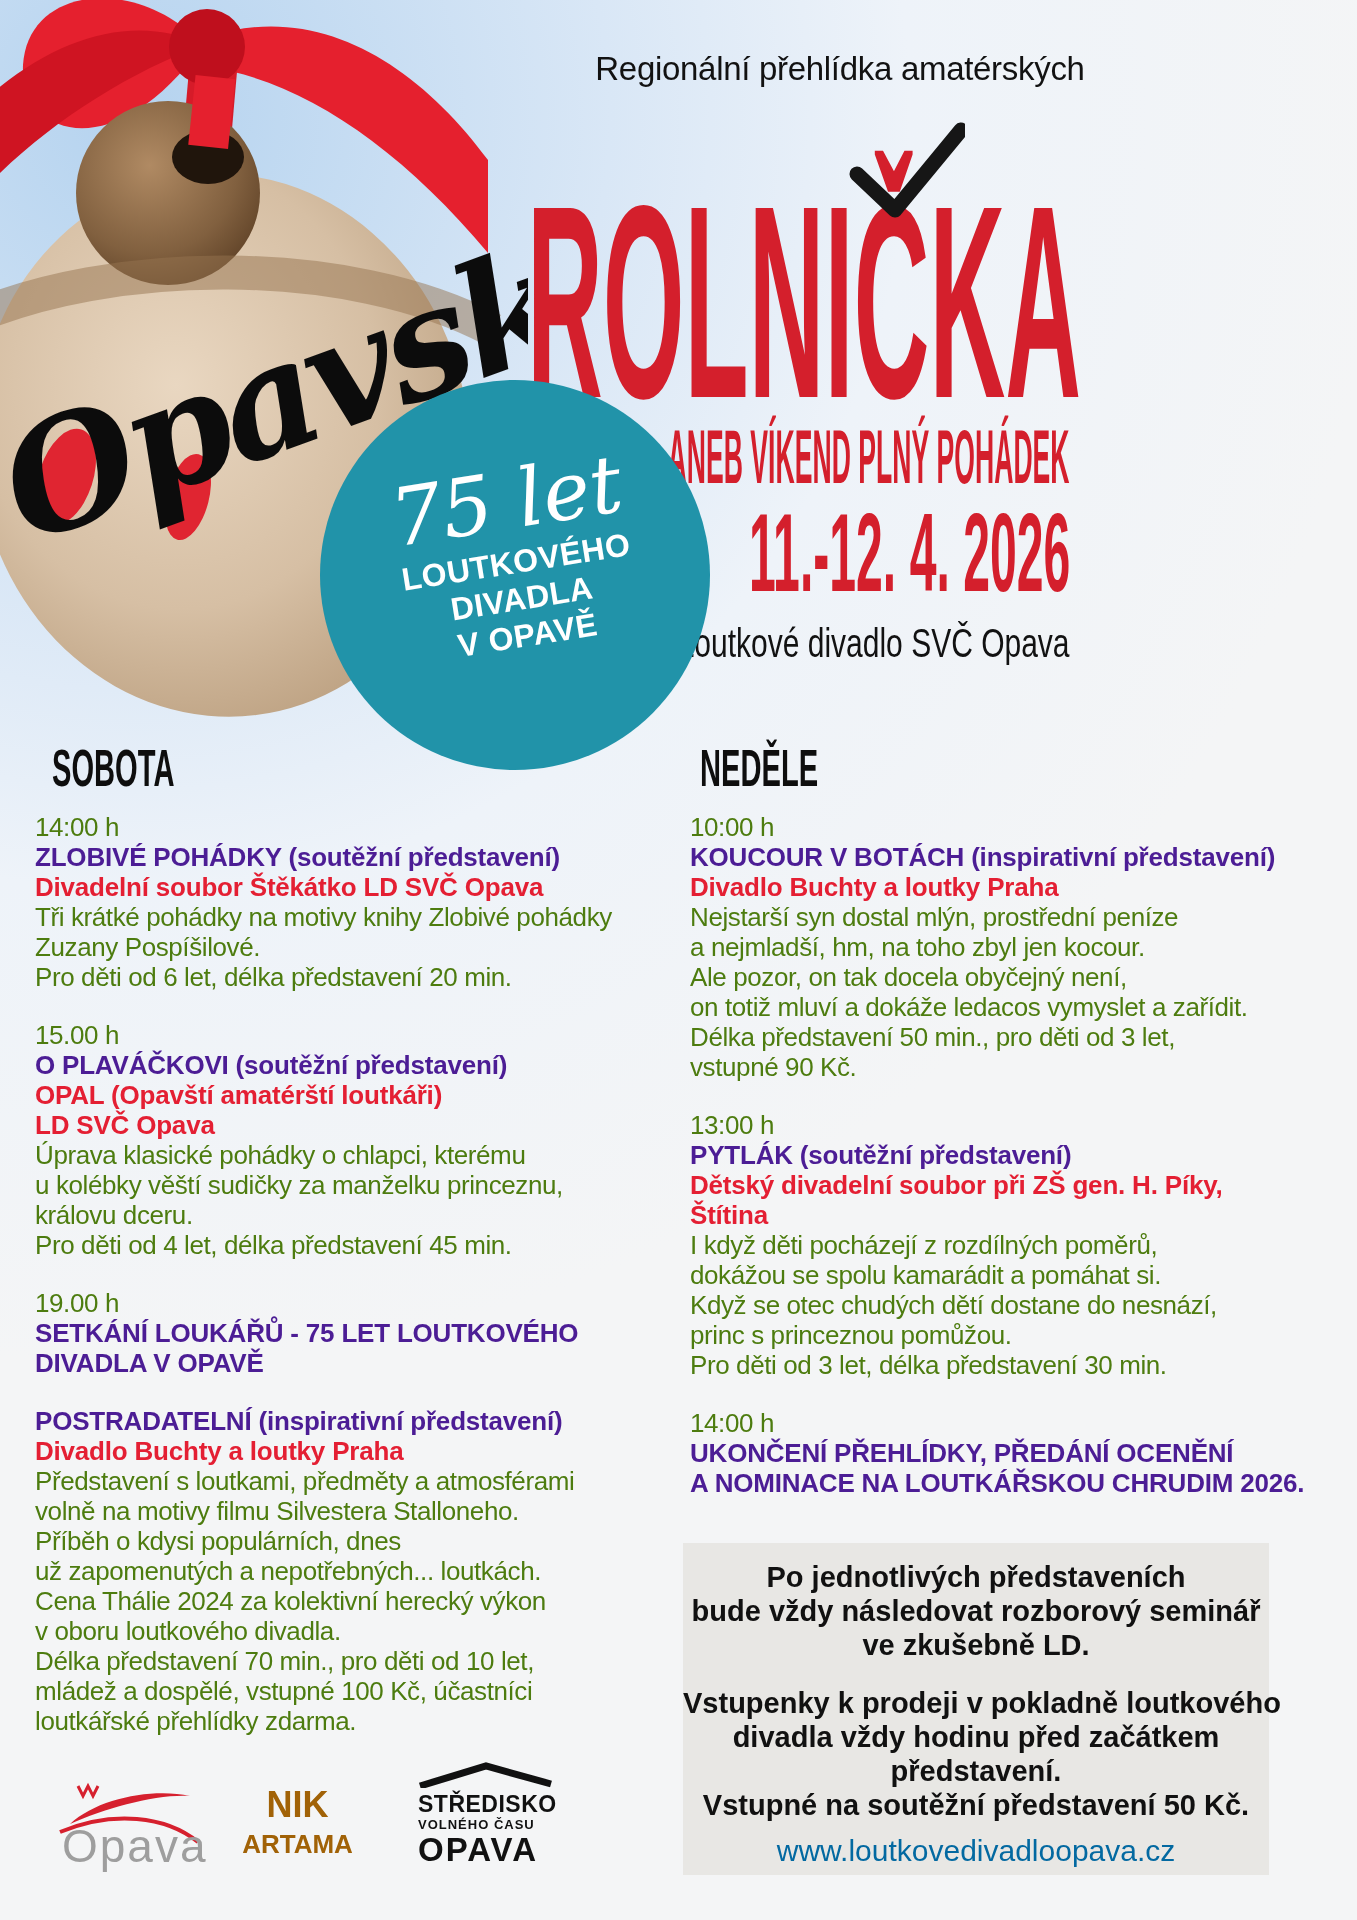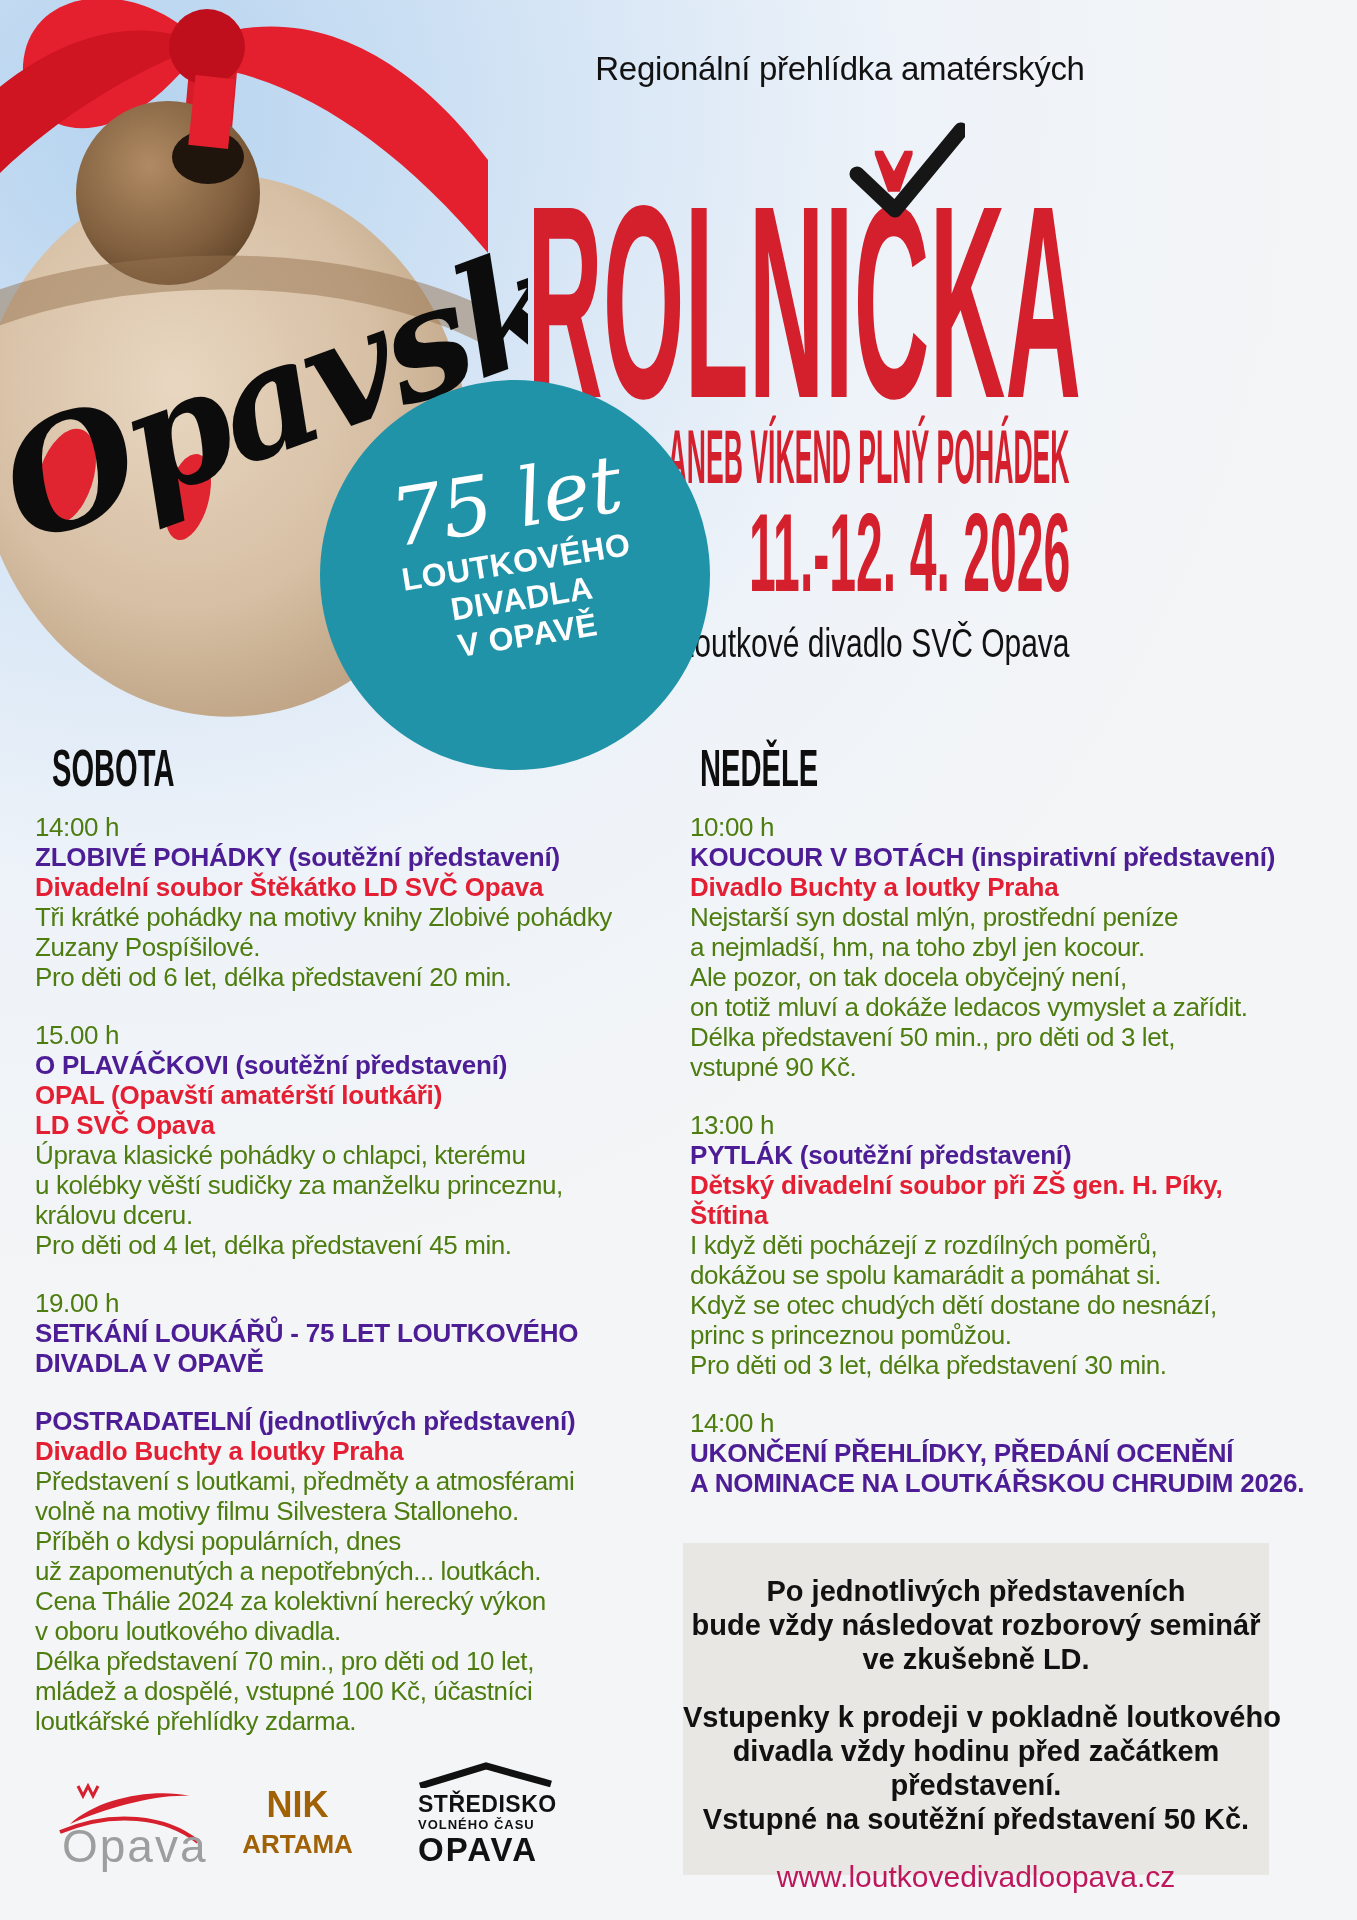--- a/index.html
+++ b/index.html
@@ -46,24 +46,24 @@
   .col{z-index:2;}
   .col.sat{left:35px;top:812px;width:650px;}
   .col.sun{left:690px;top:812px;width:662px;}
   .sline{font-size:26px;line-height:30px;letter-spacing:-0.4px;color:#4d7c0f;white-space:nowrap;}
   .line--teal{color:#4c1d95;font-weight:700;letter-spacing:-0.2px;}
   .line--red{color:#e41f33;font-weight:700;letter-spacing:-0.2px;}
   .line--gap{height:28px;}
 
   
   .info-box{left:683px;top:1543px;width:586px;height:332px;background:#e8e7e4;
-    box-sizing:border-box;padding-top:31px;text-align:center;z-index:2;}
+    box-sizing:border-box;padding-top:17px;text-align:center;z-index:2;}
   .iline{font-size:29px;line-height:34px;font-weight:700;color:#111;white-space:nowrap;}
   .iline.line--gap{height:24px;}
-  .website{display:inline-block;margin-top:24px;font-size:30px;font-weight:400;color:#be185d;text-decoration:none;}
+  .website{display:inline-block;margin-top:12px;font-size:30px;font-weight:400;color:#0369a1;text-decoration:none;}
 
   
   .opava-logo{left:48px;top:1778px;}
   .nik-logo{left:230px;top:1786px;width:135px;text-align:center;color:#a16207;}
   .nik-l1{font-weight:700;font-size:36px;line-height:38px;}
   .nik-l2{font-weight:700;font-size:26px;line-height:40px;}
   .svc-logo{left:418px;top:1762px;width:135px;text-align:left;color:#111;}
   .svc-l1{font-weight:700;font-size:23px;line-height:25px;letter-spacing:.5px;}
   .svc-l2{font-weight:700;font-size:13px;line-height:15px;letter-spacing:1px;}
   .svc-l3{font-weight:700;font-size:33px;line-height:36px;letter-spacing:2px;}
@@ -165,21 +165,21 @@
     <div class="sline line--gap"></div>
 
     <div class="sline line--time">19.00 h</div>
 
     <div class="sline line--teal">SETKÁNÍ LOUKÁŘŮ - 75 LET LOUTKOVÉHO</div>
 
     <div class="sline line--teal">DIVADLA V OPAVĚ</div>
 
     <div class="sline line--gap"></div>
 
-    <div class="sline line--teal">POSTRADATELNÍ (jednotlivých představení)</div>
+    <div class="sline line--teal">POSTRADATELNÍ (inspirativní představení)</div>
 
     <div class="sline line--red">Divadlo Buchty a loutky Praha</div>
 
     <div class="sline line--body">Představení s loutkami, předměty a atmosférami</div>
 
     <div class="sline line--body">volně na motivy filmu Silvestera Stalloneho.</div>
 
     <div class="sline line--body">Příběh o kdysi populárních, dnes</div>
 
     <div class="sline line--body">už zapomenutých a nepotřebných... loutkách.</div>

